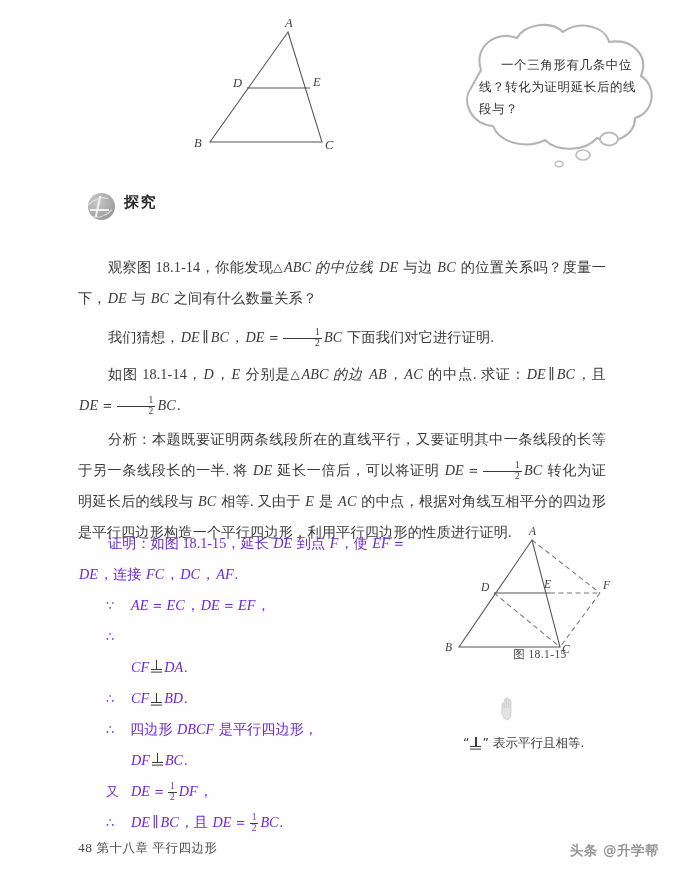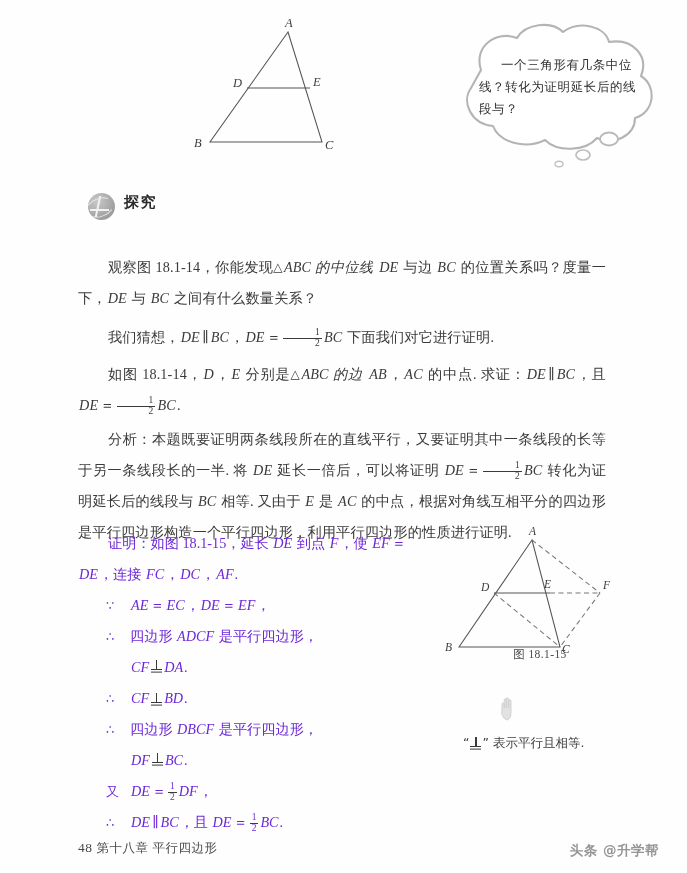--- a/index.html
+++ b/index.html
@@ -322,21 +322,20 @@
       <span>证明：</span><span>如图 18.1-15，延长 </span><span class="mi">DE</span><span> 到点 </span><span class="mi">F</span><span>，使 </span><span class="mi">EF</span><span class="op">＝</span><span class="mi">DE</span><span>，连接 </span><span class="mi">FC</span><span>，</span><span class="mi">DC</span><span>，</span><span class="mi">AF</span><span>.</span>
     </div>
 
     <div class="proof-line">
       <span class="proof-mark">∵</span>
       <span class="proof-body"><span class="mi">AE</span><span class="op">＝</span><span class="mi">EC</span><span>，</span><span class="mi">DE</span><span class="op">＝</span><span class="mi">EF</span><span>，</span></span>
     </div>
 
     <div class="proof-line">
       <span class="proof-mark">∴</span>
-      <span class="proof-body"><span>四边形 </span><span class="mi">ADCF</span><span> 是平行四边形，</span></span>
     </div>
 
     <div class="proof-line proof-sub">
       <span class="mi">CF</span>
         <span class="peq"></span>
         <span class="mi">DA</span>
         <span>.</span>
     </div>
 
     <div class="proof-line">

